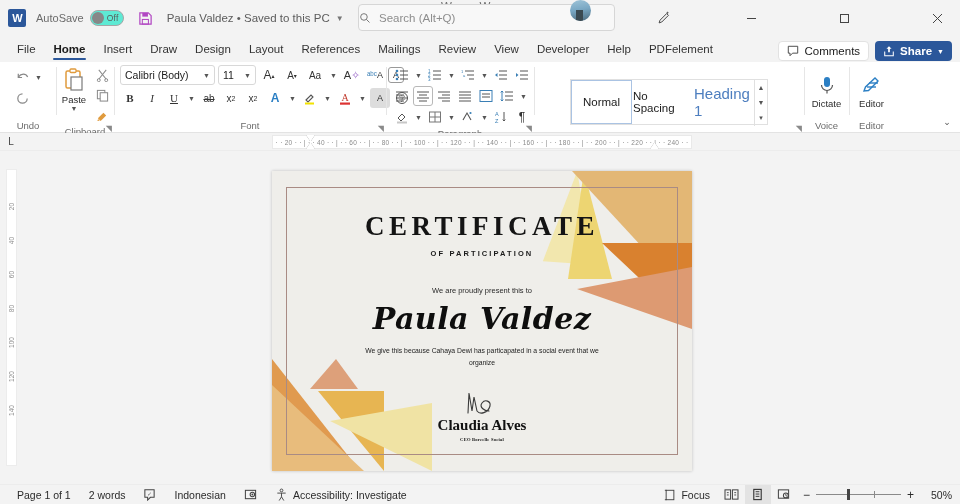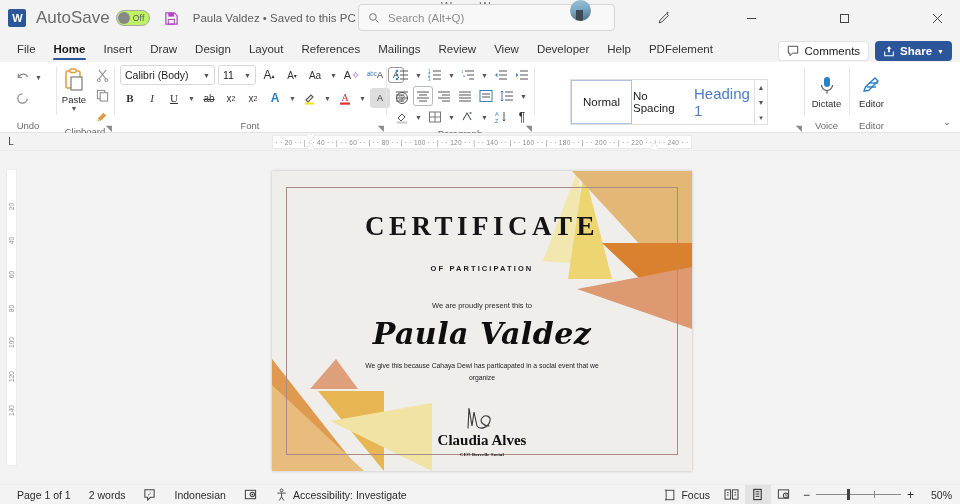--- a/index.html
+++ b/index.html
@@ -11,31 +11,31 @@
   }
   .app{ width:960px; height:504px; position:relative; display:flex; flex-direction:column;
         background:#f3f3f3; }
 
   
   .titlebar{ height:36px; background:#f3f3f3; display:flex; align-items:center;
              padding:0 0 0 8px; flex:0 0 36px; }
   .wordlogo{ width:18px; height:18px; background:#2b579a; border-radius:2px; color:#fff;
              font-size:11px; font-weight:bold; display:flex; align-items:center;
              justify-content:center; margin-right:10px; letter-spacing:-1px;}
-  .autosave-label{ color:#6b6b6b; font-size:17px; margin-right:6px; }
-  .toggle{ width:34px; height:16px; border-radius:9px; background:#bef264; border:1px solid #a6a6a6;
+  .autosave-label{ color:#6b6b6b; font-size:11px; margin-right:6px; }
+  .toggle{ width:34px; height:16px; border-radius:9px; background:#5eead4; border:1px solid #a6a6a6;
            display:flex; align-items:center; padding:1px; position:relative; }
   .toggle .knob{ width:12px; height:12px; border-radius:50%; background:#888; }
   .toggle .tlabel{ font-size:8.5px; color:#5a5a5a; margin-left:3px; letter-spacing:.2px;}
   .save-ico{ margin-left:14px; display:flex; align-items:center; }
   .docname{ color:#5c5c5c; font-size:11.5px; margin-left:14px; display:flex; align-items:center; gap:6px;}
   .chev{ font-size:8px; color:#777; }
   .searchbox{ position:absolute; left:358px; top:4px; width:257px; height:27px;
               border:1px solid #d6d6d6; border-radius:4px; background:#f8f8f8;
-              display:flex; align-items:center; padding:0 9px; gap:8px; }
+              display:flex; align-items:center; padding:0 0; gap:8px; }
   .searchbox .ph{ color:#8d8d8d; font-size:11.5px; }
   .tb-right{ margin-left:auto; display:flex; align-items:flex-start; height:36px;gap:48px; }
   .username{ color:#6e6e6e; font-size:11.5px; margin-right:7px; }
   .avatar{ width:21px; height:21px; border-radius:50%; overflow:hidden;
            background:linear-gradient(170deg,#9fc4d8 0%,#7aa8c4 45%,#4d6b7e 100%);
            position:relative; }
   .avatar:after{ content:""; position:absolute; left:6px; bottom:0; width:7px; height:11px;
            background:#3b4a52; }
   .pen-btn{ width:34px; height:36px; display:flex; align-items:center; justify-content:center;
             margin-left:8px;}
@@ -130,21 +130,21 @@
 
   
   .cert{ position:absolute; inset:0; background:#efeeea; overflow:hidden; }
   .cert .frame{ position:absolute; left:14px; top:16px; right:14px; bottom:16px;
          border:1px solid #a98b84; }
   .tri{ position:absolute; width:0; height:0; }
   .cert-content{ position:absolute; inset:0; display:flex; flex-direction:column;
          align-items:center; z-index:5; }
   .c-title{ font-family:"Liberation Serif", serif; font-size:27px; letter-spacing:4.5px;
          font-weight:bold; color:#141414; margin-top:40px; }
-  .c-sub{ font-size:7.5px; letter-spacing:2.1px; font-weight:bold; color:#1b1b1b; margin-top:22px;}
+  .c-sub{ font-size:7.5px; letter-spacing:2.1px; font-weight:bold; color:#1b1b1b; margin-top:7px;}
   .c-pres{ font-size:7.5px; color:#2a2a2a; margin-top:28px; }
   .c-name{ font-family:"DejaVu Serif", serif; font-style:italic; font-weight:bold;
          font-size:30px; color:#0e0e0e; margin-top:6px; letter-spacing:.5px;}
   .c-desc{ font-size:6.8px; color:#222; margin-top:9px; text-align:center; line-height:1.75;
          max-width:250px;}
   .c-sign{ margin-top:20px; display:flex; flex-direction:column; align-items:center; }
   .c-signer{ font-family:"Liberation Serif", serif; font-weight:bold; font-size:15px;
          color:#111; margin-top:2px; }
   .c-role{ font-family:"Liberation Serif", serif; font-weight:bold; font-size:4.6px;
          color:#111; margin-top:3px; letter-spacing:.2px;}

